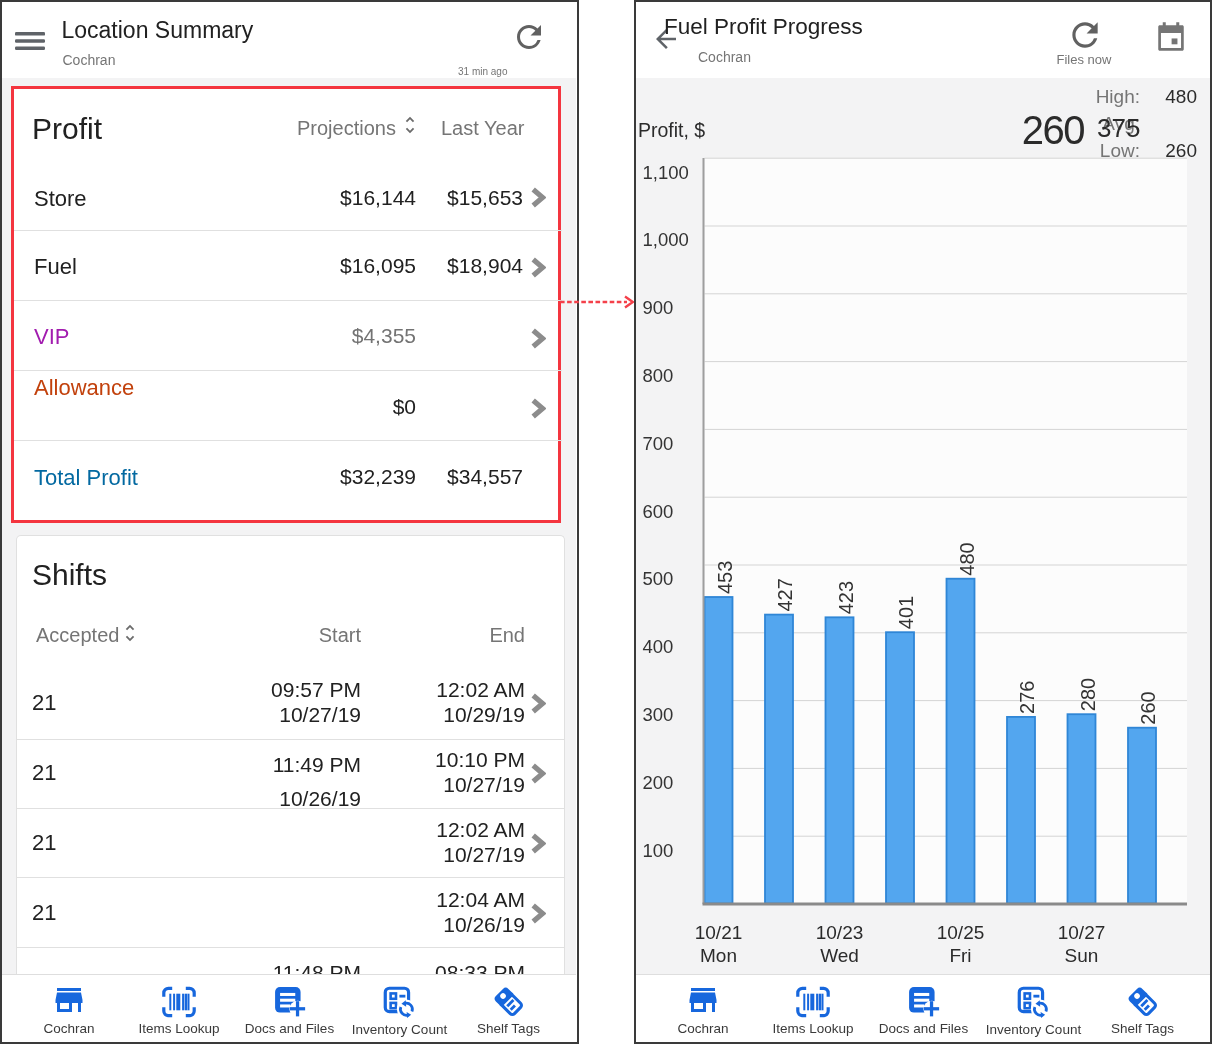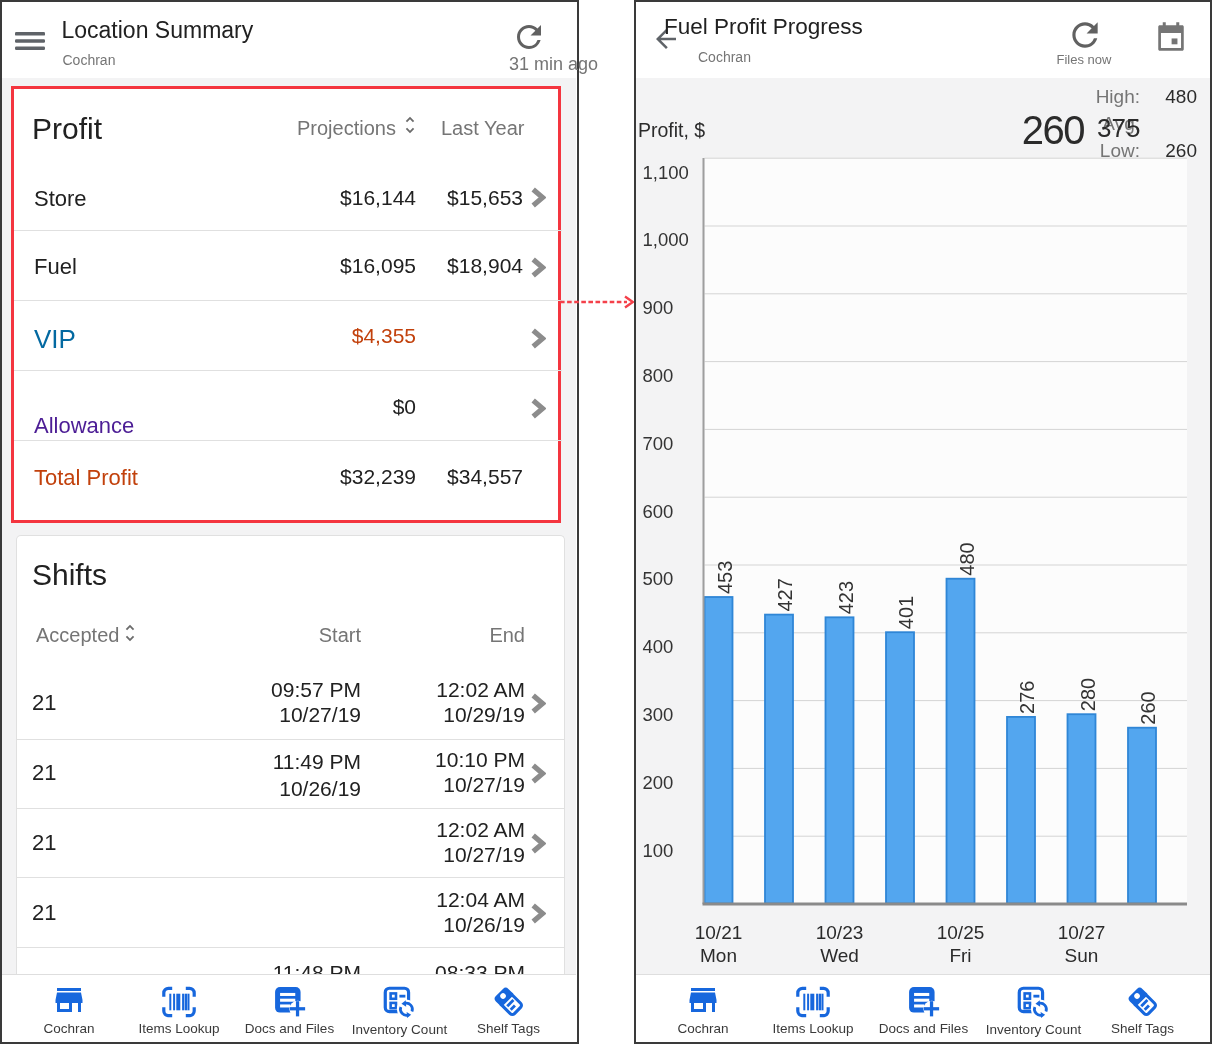--- a/index.html
+++ b/index.html
@@ -24,49 +24,49 @@
   <svg class="abs" style="left:15px;top:32px;" width="30" height="20" viewBox="0 0 30 20">
     <rect x="0" y="0" width="30" height="3.6" rx="1.2" fill="#5f6368"></rect>
     <rect x="0" y="7.2" width="30" height="3.6" rx="1.2" fill="#5f6368"></rect>
     <rect x="0" y="14.4" width="30" height="3.6" rx="1.2" fill="#5f6368"></rect>
   </svg>
   <div class="abs" style="left:61.5px;top:17px;font-size:23px;color:#212121;">Location Summary</div>
   <div class="abs gray" style="left:62.5px;top:52px;font-size:14px;">Cochran</div>
   <svg class="abs" style="left:511px;top:19px;" width="36" height="36" viewBox="0 0 24 24">
     <path fill="#616161" d="M17.65 6.35A7.95 7.95 0 0 0 12 4c-4.42 0-7.99 3.58-7.99 8s3.57 8 7.99 8c3.73 0 6.84-2.55 7.73-6h-2.08A5.99 5.99 0 0 1 12 18c-3.31 0-6-2.69-6-6s2.69-6 6-6c1.66 0 3.14.69 4.22 1.78L13 11h7V4l-2.35 2.35z"></path>
   </svg>
-  <div class="abs gray" style="left:458px;top:54px;width:140px;text-align:right;font-size:18px;">31 min ago</div>
+  <div class="abs gray" style="left:458px;top:66px;width:140px;text-align:left;font-size:10px;">31 min ago</div>
 
   <div class="abs" style="left:11px;top:86px;width:550px;height:437px;border:3px solid #f4353f;background:#fff;"></div>
   <div class="abs" style="left:32px;top:112px;font-size:30px;color:#212121;">Profit</div>
   <div class="abs gray" style="left:297px;top:117px;font-size:20px;">Projections</div>
   <svg class="abs" style="left:398.5px;top:114px;" width="22" height="22" viewBox="0 0 24 24">
     <path fill="#6b6b6b" d="M12 5.83L15.17 9l1.41-1.41L12 3 7.41 7.59 8.83 9 12 5.83zm0 12.34L8.83 15l-1.41 1.41L12 21l4.59-4.59L15.17 15 12 18.17z"></path>
   </svg>
   <div class="abs gray" style="left:441px;top:117px;font-size:20px;">Last Year</div>
 
   <div class="abs" style="left:34px;top:186px;font-size:22px;color:#212121;">Store</div>
   <div class="abs" style="left:216px;top:186px;width:200px;text-align:right;font-size:21px;color:#212121;">$16,144</div>
   <div class="abs" style="left:323px;top:186px;width:200px;text-align:right;font-size:21px;color:#212121;">$15,653</div>
   <div class="abs" style="left:14px;top:230px;width:548px;height:1px;background:#e0e0e0;"></div>
 
   <div class="abs" style="left:34px;top:254px;font-size:22px;color:#212121;">Fuel</div>
   <div class="abs" style="left:216px;top:254px;width:200px;text-align:right;font-size:21px;color:#212121;">$16,095</div>
   <div class="abs" style="left:323px;top:254px;width:200px;text-align:right;font-size:21px;color:#212121;">$18,904</div>
   <div class="abs" style="left:14px;top:300px;width:548px;height:1px;background:#e0e0e0;"></div>
 
-  <div class="abs" style="left:34px;top:324px;font-size:26px;color:#0369a1;">VIP</div>
-  <div class="abs" style="left:216px;top:324px;width:200px;text-align:right;font-size:21px;color:#c2410c;">$4,355</div>
+  <div class="abs" style="left:34px;top:324px;font-size:22px;color:#a21caf;">VIP</div>
+  <div class="abs" style="left:216px;top:324px;width:200px;text-align:right;font-size:21px;color:#737373;">$4,355</div>
   <div class="abs" style="left:14px;top:370px;width:548px;height:1px;background:#e0e0e0;"></div>
 
-  <div class="abs" style="left:34px;top:413px;font-size:22px;color:#4c1d95;">Allowance</div>
+  <div class="abs" style="left:34px;top:375px;font-size:22px;color:#c2410c;">Allowance</div>
   <div class="abs" style="left:216px;top:395px;width:200px;text-align:right;font-size:21px;color:#212121;">$0</div>
   <div class="abs" style="left:14px;top:440px;width:548px;height:1px;background:#e0e0e0;"></div>
 
-  <div class="abs" style="left:34px;top:465px;font-size:22px;color:#c2410c;">Total Profit</div>
+  <div class="abs" style="left:34px;top:465px;font-size:22px;color:#0369a1;">Total Profit</div>
   <div class="abs" style="left:216px;top:465px;width:200px;text-align:right;font-size:21px;color:#212121;">$32,239</div>
   <div class="abs" style="left:323px;top:465px;width:200px;text-align:right;font-size:21px;color:#212121;">$34,557</div>
 
   <svg class="abs" style="left:530px;top:186.5px;" width="16" height="21" viewBox="0 0 16 21">
       <path d="M3.2 2.6 L12.6 10.5 L3.2 18.4" stroke="#8c8c8c" stroke-width="5.2" fill="none" stroke-linejoin="miter"></path>
     </svg>
   <svg class="abs" style="left:530px;top:256.5px;" width="16" height="21" viewBox="0 0 16 21">
       <path d="M3.2 2.6 L12.6 10.5 L3.2 18.4" stroke="#8c8c8c" stroke-width="5.2" fill="none" stroke-linejoin="miter"></path>
     </svg>
   <svg class="abs" style="left:530px;top:327.5px;" width="16" height="21" viewBox="0 0 16 21">
@@ -87,21 +87,21 @@
 
   <div class="abs" style="left:32px;top:690px;font-size:22px;color:#212121;">21</div>
   <div class="abs" style="left:161px;top:678px;width:200px;text-align:right;font-size:21px;color:#212121;line-height:24.5px;">09:57 PM<br>10/27/19</div>
   <div class="abs" style="left:325px;top:678px;width:200px;text-align:right;font-size:21px;color:#212121;line-height:24.5px;">12:02 AM<br>10/29/19</div>
   <svg class="abs" style="left:530px;top:692.5px;" width="16" height="21" viewBox="0 0 16 21">
       <path d="M3.2 2.6 L12.6 10.5 L3.2 18.4" stroke="#8c8c8c" stroke-width="5.2" fill="none" stroke-linejoin="miter"></path>
     </svg>
   <div class="abs" style="left:17px;top:739px;width:548px;height:1px;background:#e0e0e0;"></div>
 
   <div class="abs" style="left:32px;top:760px;font-size:22px;color:#212121;">21</div>
-  <div class="abs" style="left:161px;top:748px;width:200px;text-align:right;font-size:21px;color:#212121;line-height:27px;">11:49 PM<br>10/26/19</div>
+  <div class="abs" style="left:161px;top:748px;width:200px;text-align:right;font-size:21px;color:#212121;line-height:34px;">11:49 PM<br>10/26/19</div>
   <div class="abs" style="left:325px;top:748px;width:200px;text-align:right;font-size:21px;color:#212121;line-height:24.5px;">10:10 PM<br>10/27/19</div>
   <svg class="abs" style="left:530px;top:762.5px;" width="16" height="21" viewBox="0 0 16 21">
       <path d="M3.2 2.6 L12.6 10.5 L3.2 18.4" stroke="#8c8c8c" stroke-width="5.2" fill="none" stroke-linejoin="miter"></path>
     </svg>
   <div class="abs" style="left:17px;top:808px;width:548px;height:1px;background:#e0e0e0;"></div>
 
   <div class="abs" style="left:32px;top:830px;font-size:22px;color:#212121;">21</div>
   <div class="abs" style="left:325px;top:818px;width:200px;text-align:right;font-size:21px;color:#212121;line-height:24.5px;">12:02 AM<br>10/27/19</div>
   <svg class="abs" style="left:530px;top:832.5px;" width="16" height="21" viewBox="0 0 16 21">
       <path d="M3.2 2.6 L12.6 10.5 L3.2 18.4" stroke="#8c8c8c" stroke-width="5.2" fill="none" stroke-linejoin="miter"></path>

